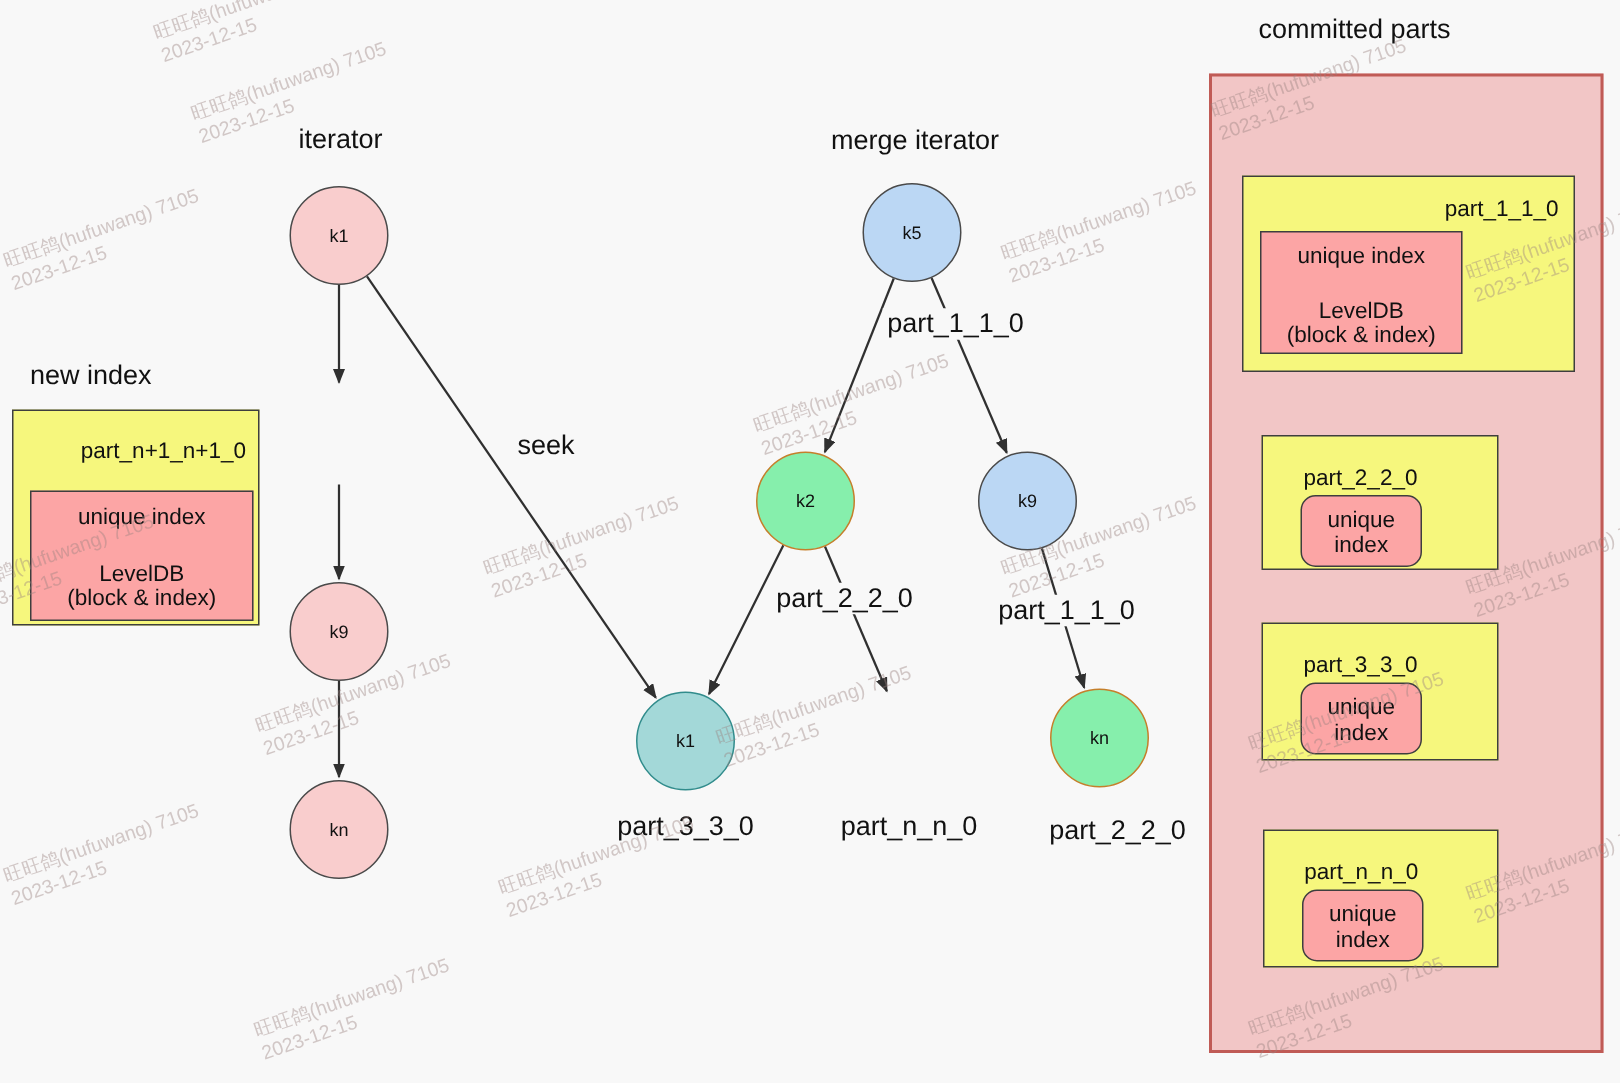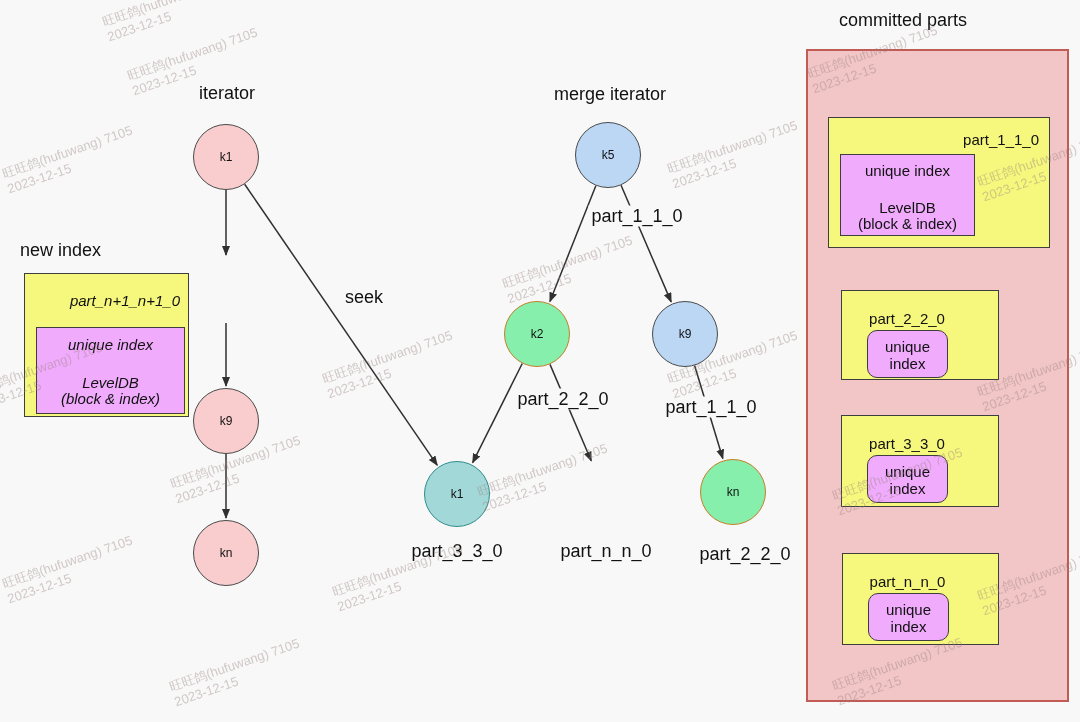--- a/index.html
+++ b/index.html
@@ -26,29 +26,29 @@
   .node.teal  {background:#A3D8D8; border-color:#318C8C;}
   .node.green {background:#B3DA85;}
   .yellow-box{
     position:absolute; z-index:2; background:#F6F77D; border:1.5px solid #3E3E3E;
     box-sizing:border-box; font-size:15px;
   }
   .pname{font-size:15px; white-space:nowrap;}
   .pname.right{text-align:right; padding:13px 10px 0 0;}
   .pname.center{text-align:center; padding-top:19px; transform:translateX(-13px);}
   .gbox{
-    position:absolute; background:#f0abfc; border:1.5px solid #3E3E3E;
+    position:absolute; background:#fca5a5; border:1.5px solid #3E3E3E;
     box-sizing:border-box; text-align:center; font-size:15px; overflow:hidden;
   }
   .gbox .gl{line-height:16px;}
   .gbox .gl.first{margin-top:8px;}
   .gbox .gl.gap{margin-top:21px;}
   .gbox.rounded{border-radius:10px; padding-top:7px; line-height:17px;}
   .gbox.rounded .gl{line-height:17px; margin:0;}
-  #new-part-box{left:24px; top:273px; width:165px; height:144px;font-style:italic;}
+  #new-part-box{left:8px; top:273px; width:165px; height:144px;}
   #new-part-box .pname{padding:18px 8px 0 0;}
   #new-part-gbox{left:11px; top:53px; width:149px; height:87px;}
   #new-part-gbox .gl.first{margin-top:9px;}
   #new-part-gbox .gl.gap{margin-top:22px;}
   #committed-container{
     position:absolute; z-index:2; left:806px; top:49px; width:263px; height:653px;
     background:#F2C6C6; border:2px solid #C05B56; box-sizing:border-box;
   }
   .watermark{
     position:absolute; z-index:4; pointer-events:none;

